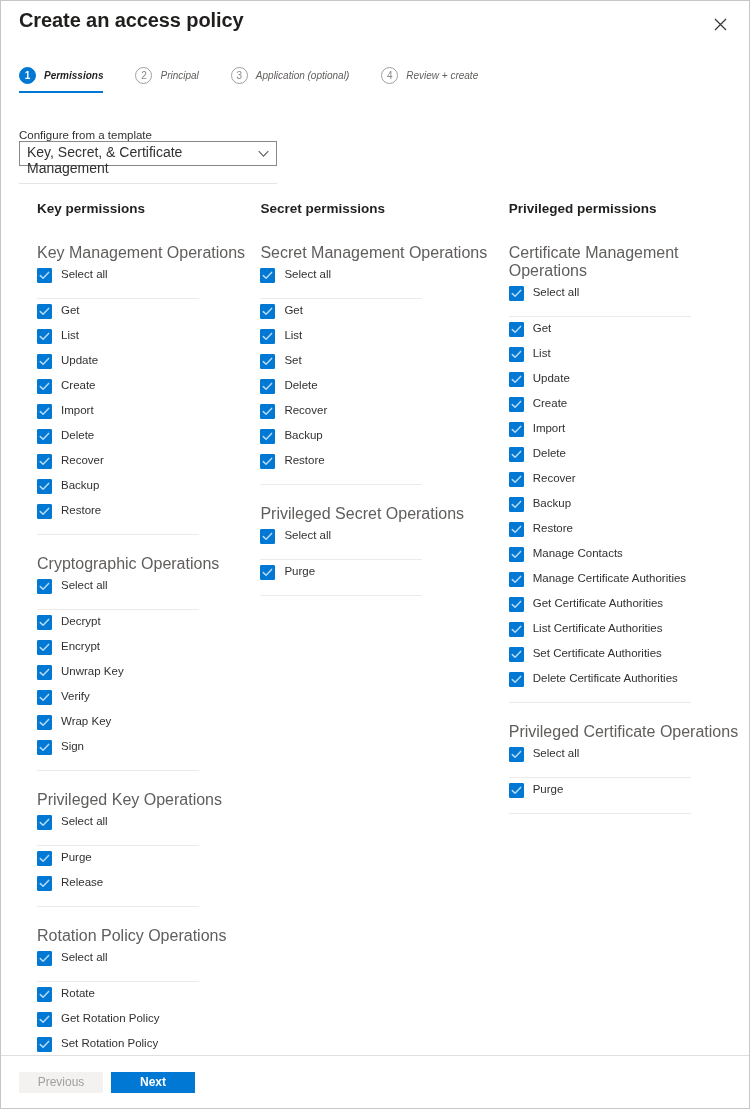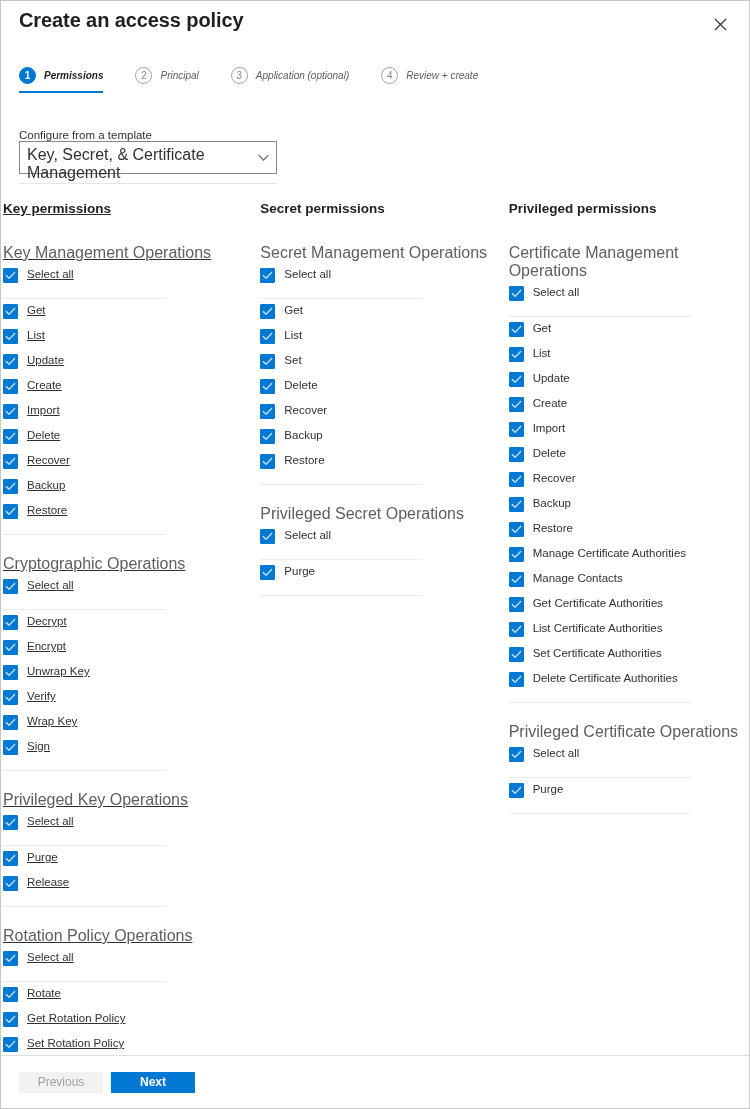--- a/index.html
+++ b/index.html
@@ -120,29 +120,29 @@
     left: 18px;
     top: 128px;
     width: 258px;
   }
   .field-label {
     font-size: 11.5px;
     color: #323130;
   }
   .dropdown {
     position: relative;
-    height: 33px;
+    height: 25px;
     border: 1px solid #8a8886;
     background: #ffffff;
     display: flex;
     align-items: center;
     padding: 13px 26px 0 7px;
     box-sizing: border-box;
     cursor: pointer;
-    font-size: 16px;
+    font-size: 14px;
     color: #323130;
   }
   .dropdown .chev {
     position: absolute;
     right: 7px;
     top: 50%;
     transform: translateY(-50%);
     color: #605e5c;
     display: flex;
   }
@@ -160,21 +160,21 @@
     position: absolute;
     left: 0;
     top: 200px;
     right: 0;
     display: flex;
   }
   .col {
     box-sizing: border-box;
     padding: 0;
   }
-  .col-key       { width: 250px; padding-left: 2px; text-decoration: underline; }
+  .col-key       { width: 250px; padding-left: 36px; }
   .col-secret    { width: 250px; padding-left: 10px; }
   .col-cert      { width: 250px; padding-left: 9px; }
 
   .col-title {
     font-size: 13.5px;
     font-weight: bold;
     color: #201f1e;
     margin: 0 0 28px 0;
   }
   .group { margin-bottom: 20px; }
@@ -694,29 +694,29 @@
               </svg>
             </span>
             <span class="check-label">Restore</span>
           </div>
           <div class="check-row">
             <span class="cb">
               <svg width="11" height="11" viewBox="0 0 11 11" aria-hidden="true">
                 <path d="M1.3 5.6 L4.1 8.3 L9.6 2.4" stroke="#ffffff" stroke-width="1.5" fill="none" stroke-linecap="round" stroke-linejoin="round"></path>
               </svg>
             </span>
+            <span class="check-label">Manage Contacts</span>
+          </div>
+          <div class="check-row">
+            <span class="cb">
+              <svg width="11" height="11" viewBox="0 0 11 11" aria-hidden="true">
+                <path d="M1.3 5.6 L4.1 8.3 L9.6 2.4" stroke="#ffffff" stroke-width="1.5" fill="none" stroke-linecap="round" stroke-linejoin="round"></path>
+              </svg>
+            </span>
             <span class="check-label">Manage Certificate Authorities</span>
-          </div>
-          <div class="check-row">
-            <span class="cb">
-              <svg width="11" height="11" viewBox="0 0 11 11" aria-hidden="true">
-                <path d="M1.3 5.6 L4.1 8.3 L9.6 2.4" stroke="#ffffff" stroke-width="1.5" fill="none" stroke-linecap="round" stroke-linejoin="round"></path>
-              </svg>
-            </span>
-            <span class="check-label">Manage Contacts</span>
           </div>
           <div class="check-row">
             <span class="cb">
               <svg width="11" height="11" viewBox="0 0 11 11" aria-hidden="true">
                 <path d="M1.3 5.6 L4.1 8.3 L9.6 2.4" stroke="#ffffff" stroke-width="1.5" fill="none" stroke-linecap="round" stroke-linejoin="round"></path>
               </svg>
             </span>
             <span class="check-label">Get Certificate Authorities</span>
           </div>
           <div class="check-row">

